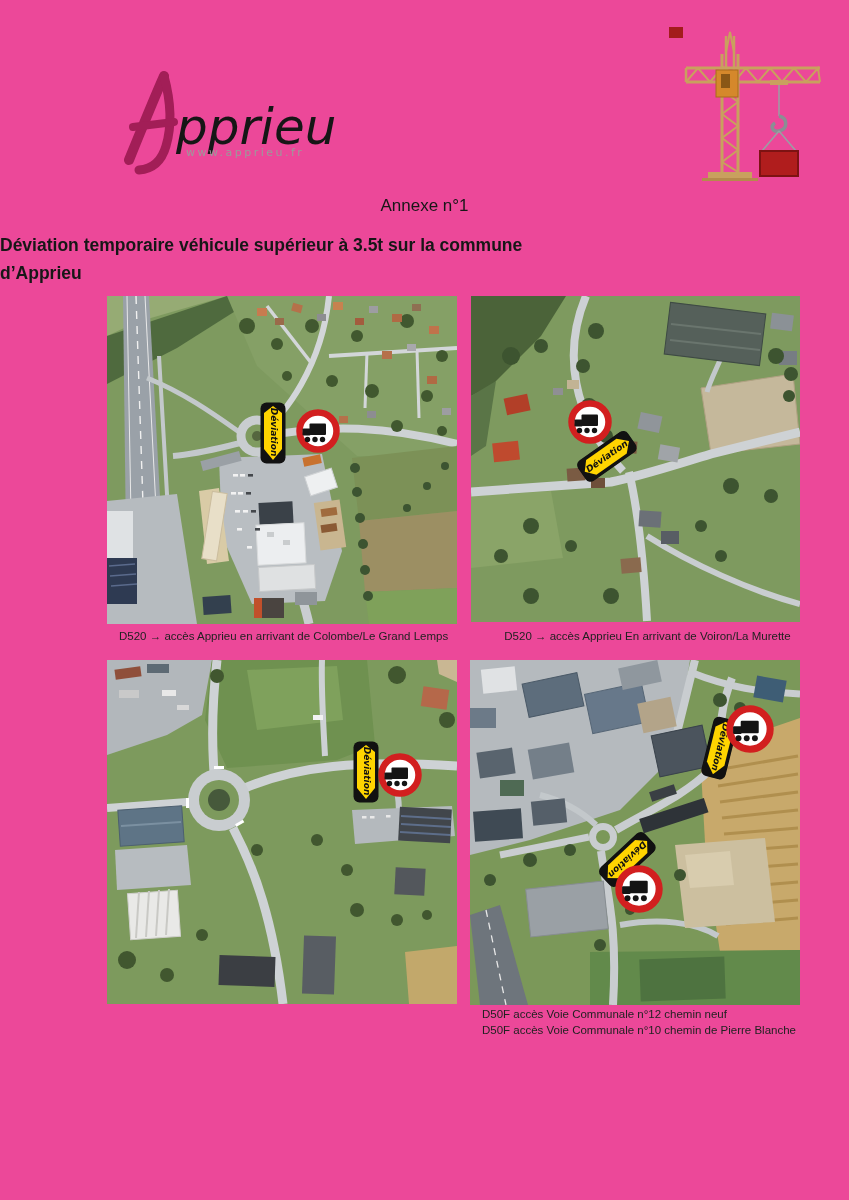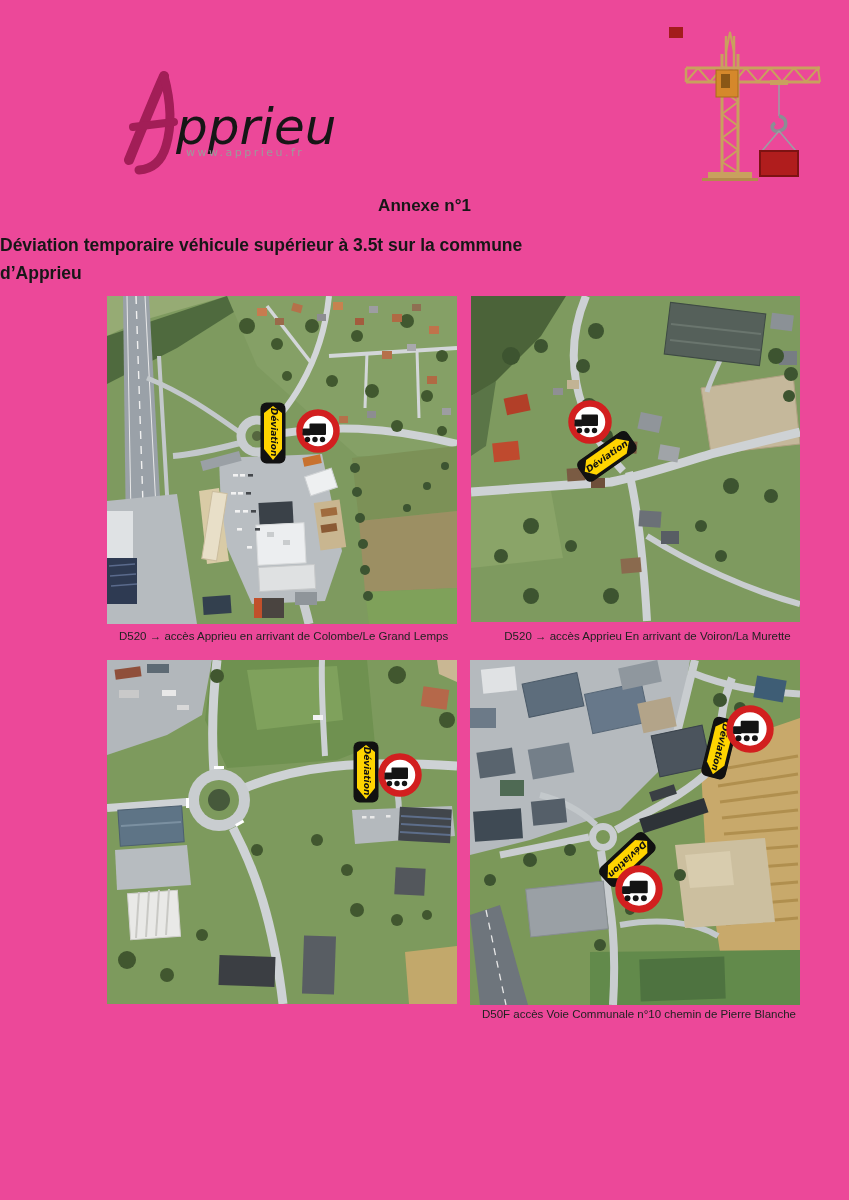--- a/index.html
+++ b/index.html
@@ -1,19 +1,19 @@
 <!DOCTYPE html>
 <html><head>
 <meta charset="utf-8">
 <style>
   html,body{margin:0;padding:0;background:#ffffff;}
   #page{position:relative;width:849px;height:1200px;margin:0 auto;background:#ec4899;
         font-family:"Liberation Sans",sans-serif;overflow:hidden;}
   .abs{position:absolute;}
-  .title{left:0;top:196px;width:849px;text-align:center;font-size:17px;font-weight:700;color:#171717;}
+  .title{left:0;top:196px;width:849px;text-align:center;font-size:17px;font-weight:400;color:#171717;}
   .subtitle{left:0;top:231px;width:849px;text-align:left;font-size:17.5px;font-weight:700;color:#171717;line-height:28px;}
   .caption{font-size:11.5px;color:#222222;line-height:15.5px;padding-left:12px;}
   .map{overflow:hidden;}
   .map svg.aerial{display:block;}
   .sign{pointer-events:none;}
   .devtext{font-family:"DejaVu Sans",sans-serif;font-size:9px;font-weight:700;font-style:italic;fill:#101010;}
   .logo-word{font-family:"DejaVu Sans",sans-serif;font-style:italic;font-size:50px;fill:#161616;}
   .logo-web{font-family:"DejaVu Sans",sans-serif;font-size:11px;fill:#9b9b9b;letter-spacing:2.5px;}
 </style>
 </head>
@@ -487,16 +487,17 @@
           <rect x="13.5" y="14.5" width="16.5" height="11.5" rx="1"></rect>
           <rect x="6.5" y="19.5" width="8" height="7" rx="1"></rect>
           <circle cx="11.5" cy="30.5" r="2.7"></circle>
             <circle cx="19" cy="30.5" r="2.7"></circle>
             <circle cx="26.5" cy="30.5" r="2.7"></circle>
         </g>
       </svg>
     </div>
   </div>
   <div class="abs" style="left:470px;top:1007px;width:340px">
+    <div class="caption">D50F accès Voie Communale n°12 chemin neuf</div>
     <div class="caption">D50F accès Voie Communale n°10 chemin de Pierre Blanche</div>
   </div>
 
 </div>
 
 </body></html>

